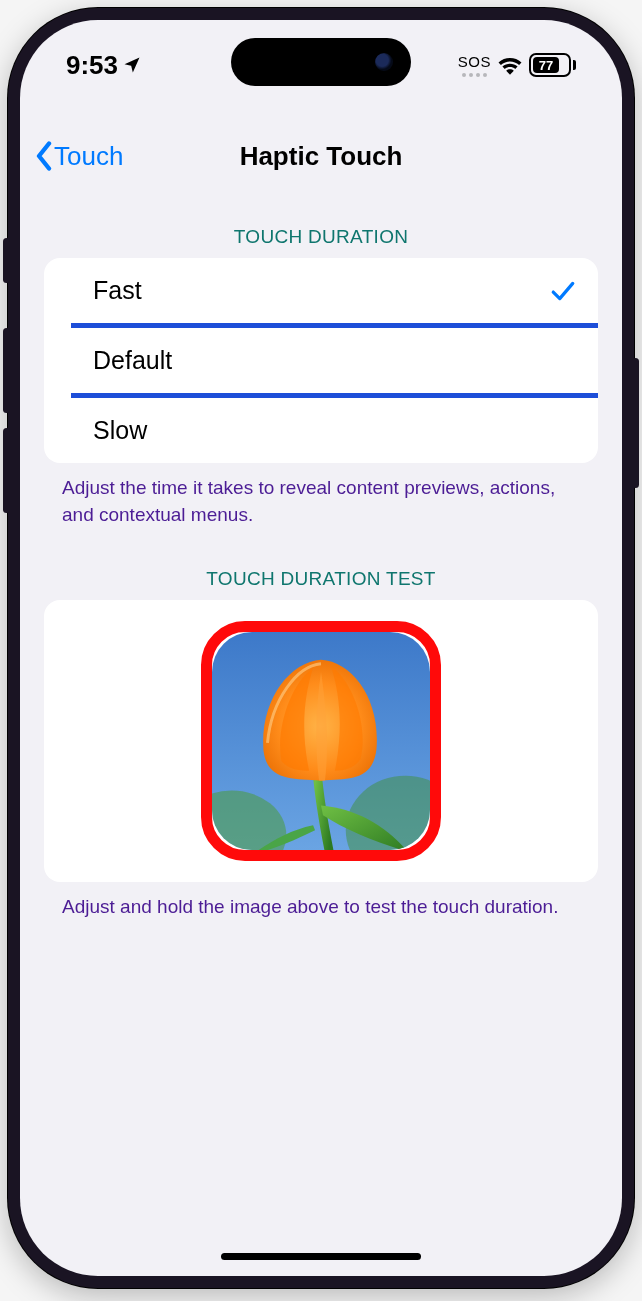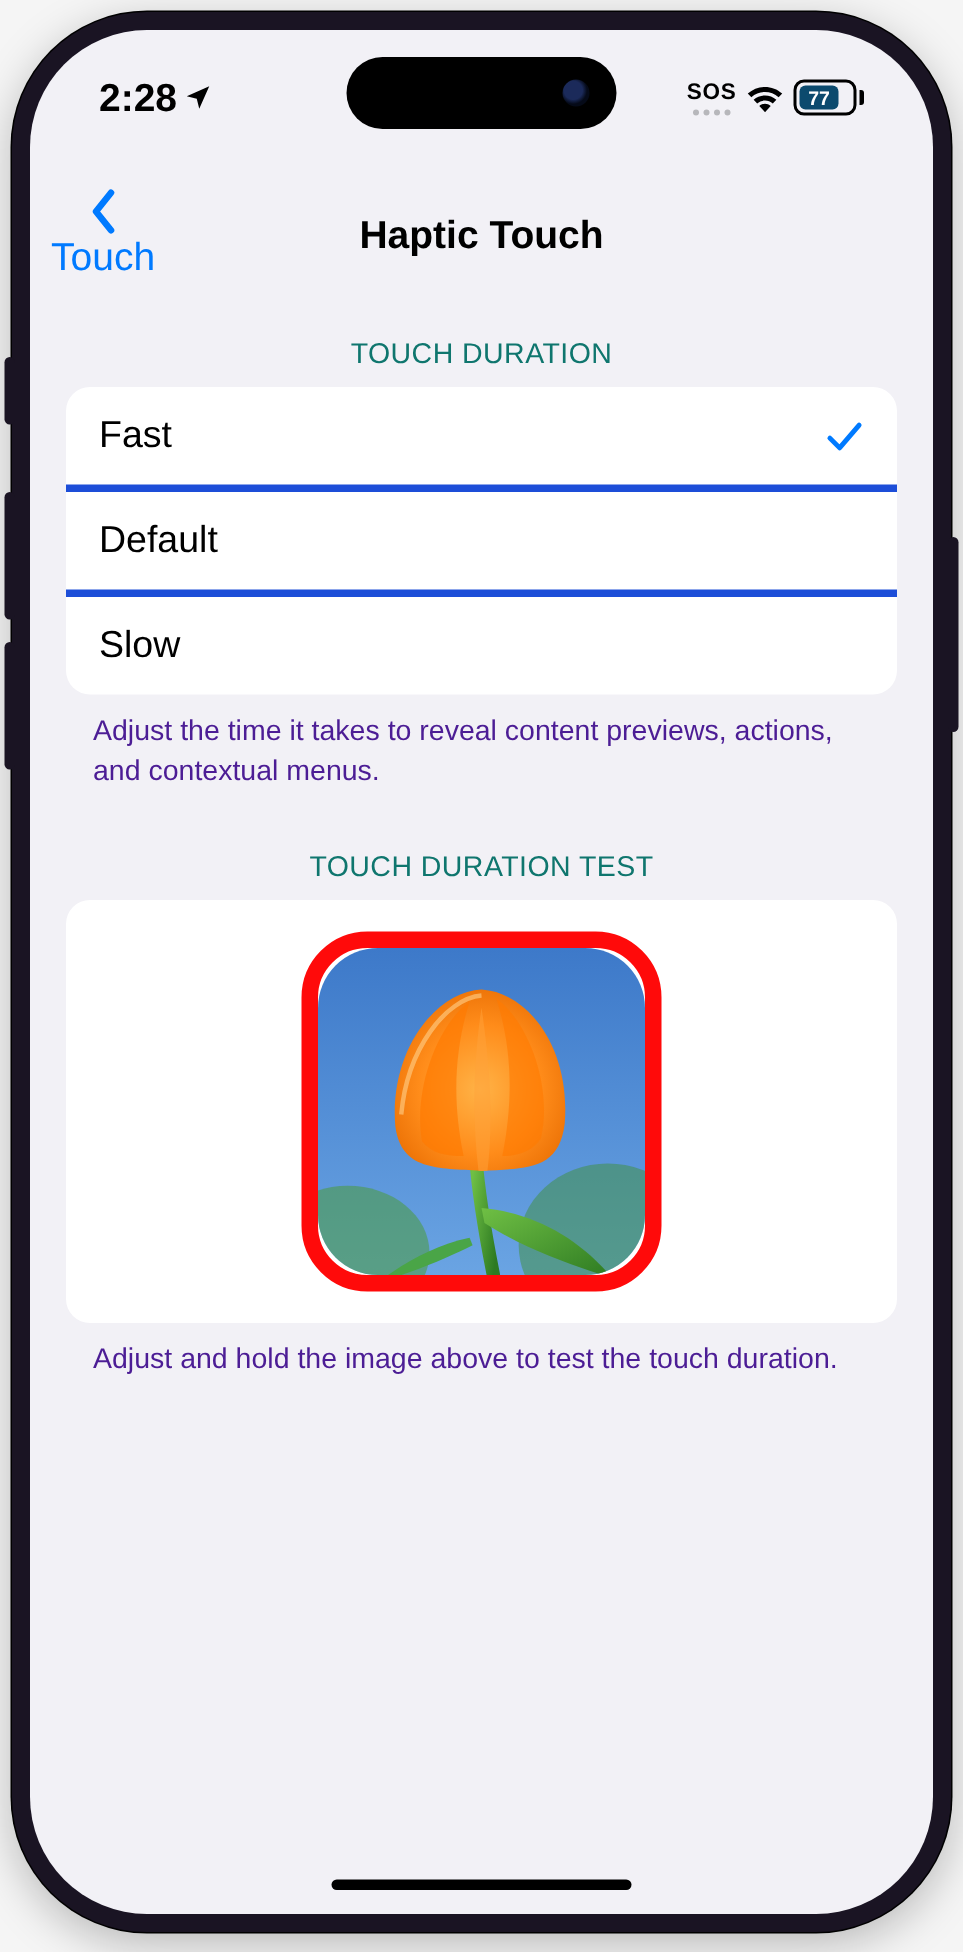--- a/index.html
+++ b/index.html
@@ -61,45 +61,45 @@
     height: 80px;
     display: flex;
     justify-content: space-between;
     align-items: center;
     padding: 10px 46px 0;
     font-weight: 600;
     z-index: 5;
   }
   .status-left { display:flex; align-items:center; gap:4px; font-size: 26px; font-weight:700; }
   .status-right { display:flex; align-items:center; gap:6px; }
-  .sos { font-size: 15px; font-weight:700; letter-spacing:.5px; }
+  .sos { font-size: 15px; font-weight:400; letter-spacing:.5px; }
   .dots { display:flex; gap:3px; margin-top:2px; }
   .dots span { width:4px; height:4px; background:#b7b7bb; border-radius:50%; display:block; }
   .wifi-icon { width:26px; height:20px; }
   .battery-wrap {
     display:flex; align-items:center; gap:2px;
   }
   .battery {
     width: 42px; height: 24px; border: 2px solid #000; border-radius: 7px;
     position:relative; display:flex; align-items:center; padding:2px;
   }
-  .battery .level { width:77%; height:100%; background:#0c4a6e; border-radius:4px; display:flex; align-items:center; justify-content:center; color:#fff; font-size:13px; font-weight:700; }
+  .battery .level { width:77%; height:100%; background:#000000; border-radius:4px; display:flex; align-items:center; justify-content:center; color:#fff; font-size:13px; font-weight:700; }
   .battery-tip { width:3px; height:10px; background:#000; border-radius:0 2px 2px 0; }
 
   .nav-bar {
     position: absolute;
     top: 100px; left:0; right:0;
     height: 72px;
     display:flex;
     align-items:center;
     padding: 0 16px;
   }
   .back-btn {
     display:flex; align-items:center; color:#007aff; font-size:26px; gap:0px;
-    position:absolute; left:14px;flex-direction:column;
+    position:absolute; left:14px;
   }
   .chevron-left { width:20px; height:30px; }
   .nav-title {
     margin: 0 auto;
     font-size: 26px;
     font-weight: 600;
   }
   .content {
     position:absolute; top:188px; left:0; right:0; bottom:0;
     padding: 0 24px;
@@ -108,20 +108,21 @@
     font-size: 19px;
     color: #0f766e;
     letter-spacing: .3px;
     padding: 18px 18px 10px;
     text-align: center;
   }
   .group {
     background:#fff;
     border-radius: 16px;
     overflow:hidden;
+    padding-left:27px;
   }
   .row {
     display:flex; align-items:center; justify-content:space-between;
     padding: 18px 22px;
     font-size: 25px;
     border-top: 5px solid #1d4ed8;
   }
   .row:first-child { border-top:none; }
   .check { width:26px; height:26px; color:#007aff; }
   .section-footer {
@@ -166,21 +167,21 @@
   <div class="side-btn b3"></div>
   <div class="side-btn b4"></div>
 
   <div class="screen">
     <div class="notch">
       <div class="cam"></div>
     </div>
 
     <div class="status-bar">
       <div class="status-left">
-        <span>2:28</span>
+        <span>9:53</span>
         <svg width="20" height="20" viewBox="0 0 24 24" fill="#000">
             <path d="M3 11 L21 3 L13 21 L11 13 Z"></path>
           </svg>
       </div>
       <div class="status-right">
         <div style="display:flex;flex-direction:column;align-items:center;gap:1px">
           <span class="sos">SOS</span>
           <div class="dots">
               <span></span>
               <span></span>

